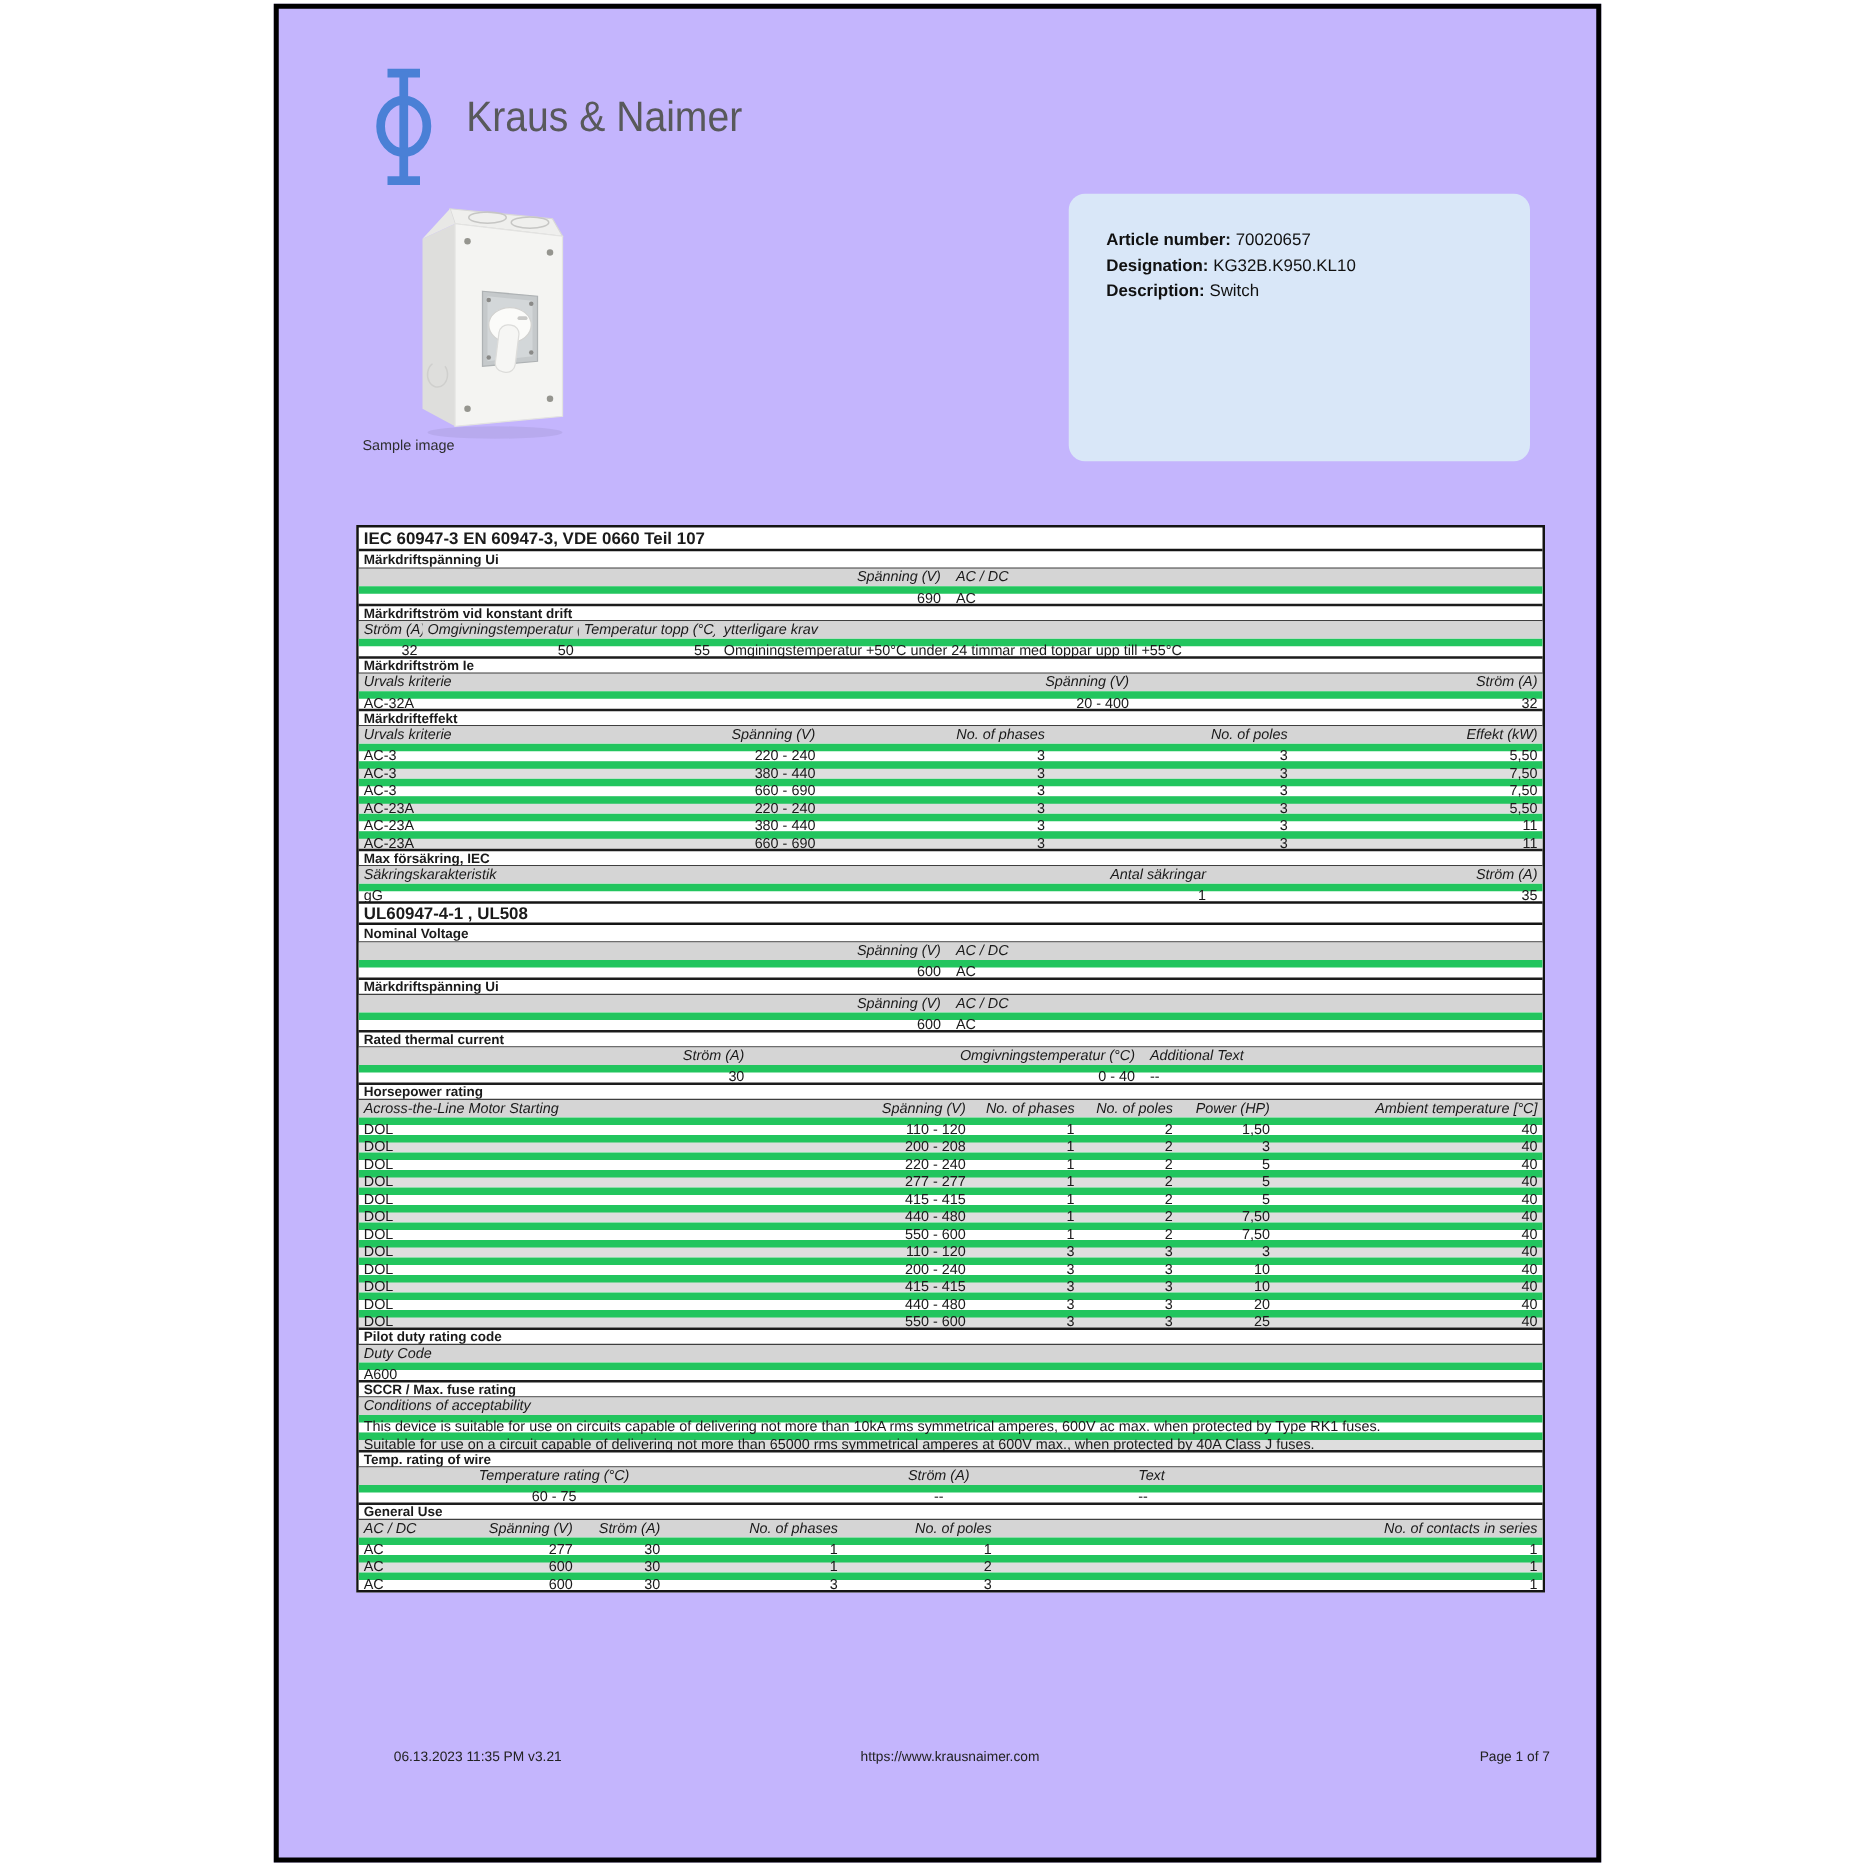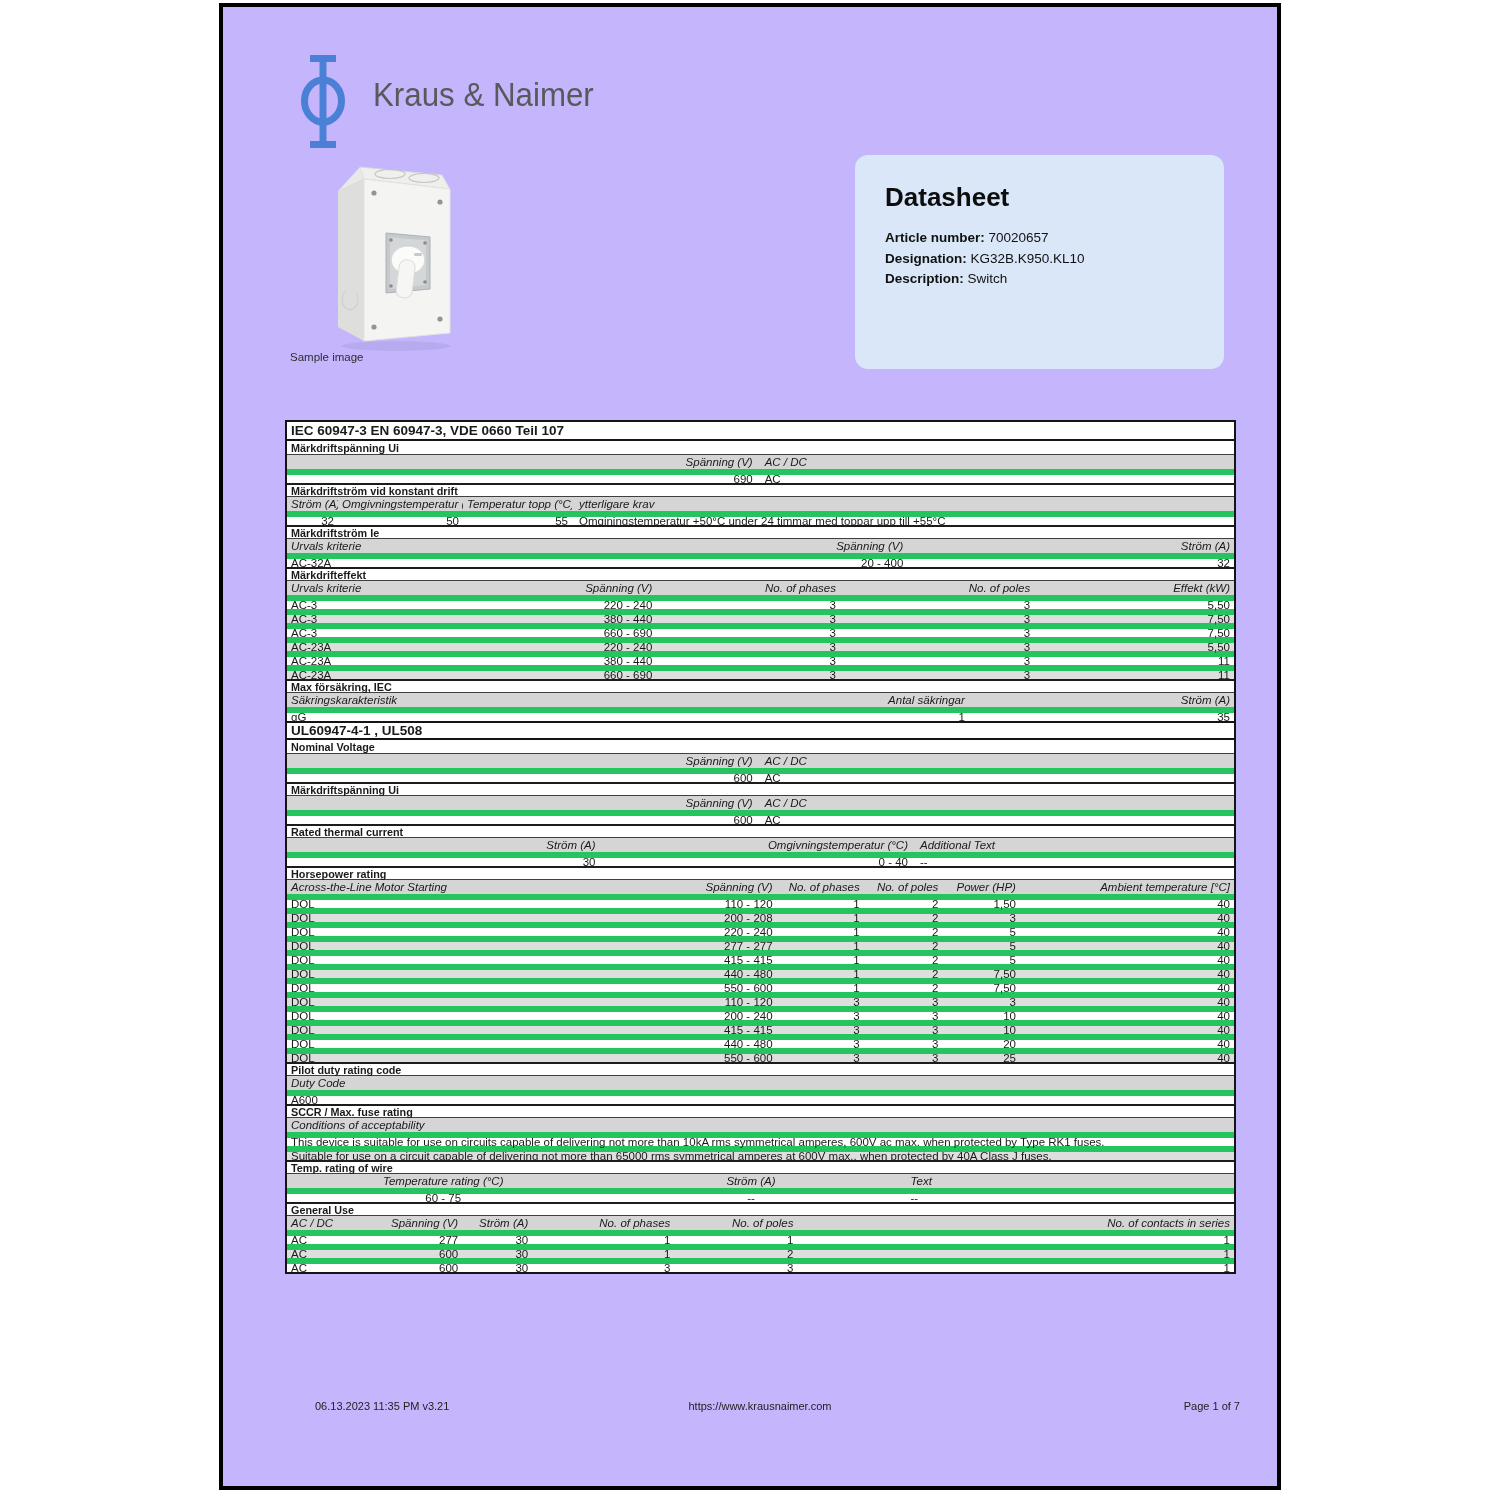--- a/index.html
+++ b/index.html
@@ -133,21 +133,20 @@
       <circle cx="95" cy="121" r="1.8" fill="#8a8a88"></circle>
 
       <ellipse cx="78" cy="99" rx="17" ry="14" fill="#fbfbf9" stroke="#d2d2d0" stroke-width="1"></ellipse>
       <rect x="70" y="99" width="16" height="38" rx="7" fill="#f6f6f4" stroke="#dcdcda" stroke-width="1" transform="rotate(7 78 99)"></rect>
       <rect x="84" y="92" width="8" height="3" rx="1.5" fill="#c9c9c7"></rect>
     </svg>
   </div>
   <div class="sample-label">Sample image</div>
 
   <div class="card">
-    <div class="card-title">Datasheet</div>
     <div class="card-field">
       <span class="fl">Article number:</span>
       <span>70020657</span>
     </div>
     <div class="card-field">
       <span class="fl">Designation:</span>
       <span>KG32B.K950.KL10</span>
     </div>
     <div class="card-field">
       <span class="fl">Description:</span>

